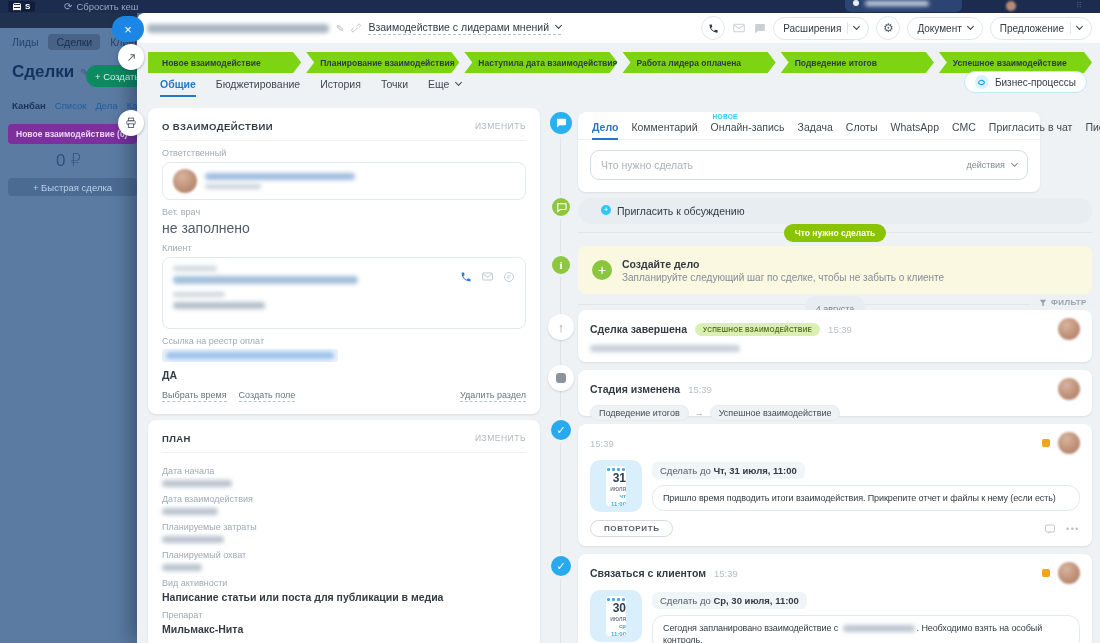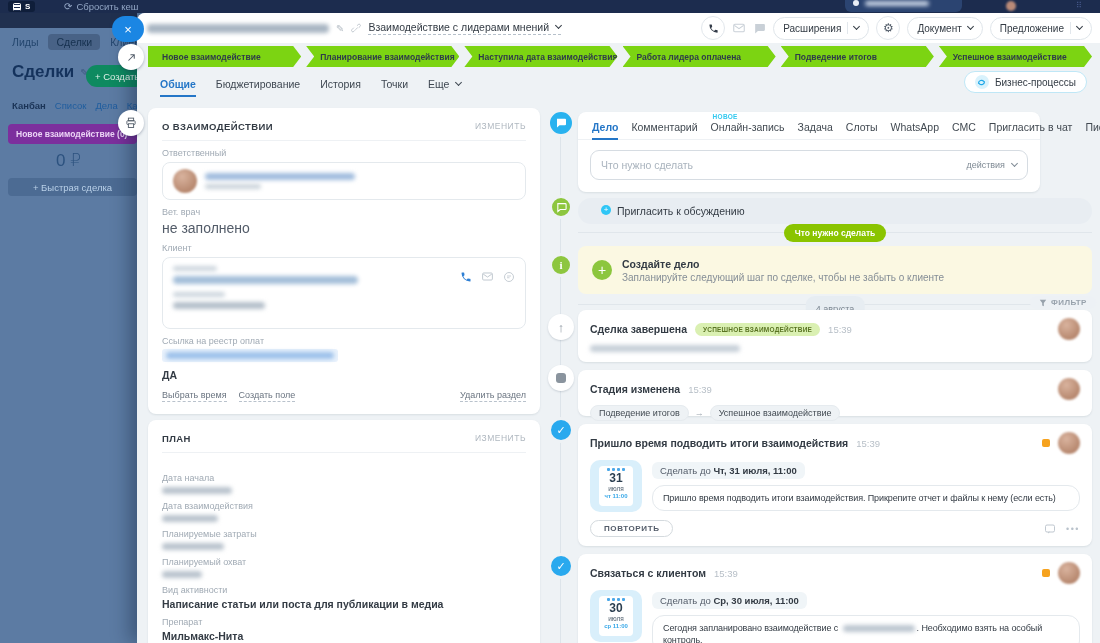--- a/index.html
+++ b/index.html
@@ -27,21 +27,21 @@
   .ltab.active{color:#2476c7;box-shadow:inset 0 -2px 0 #2476c7;font-weight:bold}
   .rtab{font-size:10.5px;color:#424a52;height:28px;line-height:30px;white-space:nowrap;position:relative}
   .rtab.active{color:#2476c7;box-shadow:inset 0 -2px 0 #2476c7;font-weight:bold}
   .ricon{position:absolute;border-radius:50%;display:flex;align-items:center;justify-content:center;color:#fff}
   .tl-avatar{width:22px;height:22px;border-radius:50%;background:radial-gradient(circle at 38% 32%,#d9b39e,#b7886f 70%);filter:blur(1.2px);flex:0 0 auto}
   .etitle{font-size:10.5px;font-weight:bold;color:#333b44;white-space:nowrap}
   .etime{font-size:9.5px;color:#b7bfc7}
   .stpill{background:#eef2f5;border:1px solid #e6ebef;border-radius:10px;padding:2px 8px;font-size:9px;color:#424a52;white-space:nowrap}
   .orange-sq{width:8px;height:8px;border-radius:2px;background:#f6a21e;flex:0 0 auto}
   .cal{width:52px;height:52px;background:#d9effb;border-radius:10px;display:flex;align-items:center;justify-content:center;flex:0 0 auto}
-  .cal-in{width:34px;height:40px;background:#fff;border-radius:4px;text-align:center;overflow:hidden}
+  .cal-in{width:20px;height:40px;background:#fff;border-radius:4px;text-align:right;overflow:hidden}
   .cal-dots{display:flex;gap:2px;justify-content:center;margin-top:2px}
   .cal-dots i{width:3px;height:3px;background:#4aa7e8;border-radius:1px}
   .cal-day{font-size:12px;font-weight:bold;color:#2b3e4f;line-height:13px;margin-top:1px}
   .cal-mon{font-size:6.5px;color:#536270;line-height:7px}
   .cal-wd{font-size:6px;color:#38a8e8;font-weight:bold;line-height:8px;filter:blur(.4px)}
   .due-chip{display:inline-block;background:#f0f5f8;border-radius:6px;padding:3px 8px;font-size:9.5px;color:#535c69;white-space:nowrap}
   .bubble{border:1px solid #e4e9ed;border-radius:12px;padding:6px 10px;font-size:9px;letter-spacing:-.1px;color:#333b44;line-height:1.35}
   .repeat-btn{border:1px solid #d4dade;border-radius:13px;padding:3px 13px;font-size:8px;font-weight:bold;letter-spacing:.6px;color:#535c69;background:#fff}
   svg{display:block}
 </style>
@@ -141,21 +141,21 @@
           <span class="chev" style="margin-left:0"></span>
         </span>
         <span class="hbtn">
           <span>Предложение</span>
           <span class="hsep"></span>
           <span class="chev" style="margin-left:0"></span>
         </span>
       </div>
     </div>
 
-    <div class="abs flex" style="left:11px;top:33px;width:944px;gap:5px">
+    <div class="abs flex" style="left:11px;top:39px;width:944px;gap:5px">
       <div class="stage first">Новое взаимодействие</div>
       <div class="stage">Планирование взаимодействия</div>
       <div class="stage">Наступила дата взаимодействия</div>
       <div class="stage">Работа лидера оплачена</div>
       <div class="stage">Подведение итогов</div>
       <div class="stage">Успешное взаимодействие</div>
     </div>
 
     <div class="abs flex" style="left:23px;top:58px;gap:20px">
       <span class="ltab active">Общие</span>
@@ -243,21 +243,21 @@
     </div>
 
     <div class="card" style="left:11px;top:407px;width:392px;height:240px;padding:10px 14px;overflow:hidden">
       <div class="flex" style="height:16px">
         <span class="sect-title">ПЛАН</span>
         <span class="sp"></span>
         <span class="sect-edit">ИЗМЕНИТЬ</span>
       </div>
       <div style="height:1px;background:#eef1f4;margin-top:6px"></div>
 
-      <div class="lbl" style="margin-top:20px">Дата начала</div>
+      <div class="lbl" style="margin-top:13px">Дата начала</div>
       <span class="blob" style="width:70px;height:7px;background:#b9c3cd;display:block;margin-top:4px"></span>
 
       <div class="lbl" style="margin-top:7px">Дата взаимодействия</div>
       <span class="blob" style="width:56px;height:7px;background:#b9c3cd;display:block;margin-top:4px"></span>
 
       <div class="lbl" style="margin-top:7px">Планируемые затраты</div>
       <span class="blob" style="width:62px;height:7px;background:#b9c3cd;display:block;margin-top:4px"></span>
 
       <div class="lbl" style="margin-top:7px">Планируемый охват</div>
       <span class="blob" style="width:40px;height:7px;background:#b9c3cd;display:block;margin-top:4px"></span>
@@ -369,21 +369,20 @@
       </div>
       <div class="flex" style="gap:6px;margin-top:5px">
         <span class="stpill">Подведение итогов</span>
         <span style="font-size:9px;color:#9aa3ad">→</span>
         <span class="stpill">Успешное взаимодействие</span>
       </div>
     </div>
 
     <div class="card" style="left:441px;top:411px;width:514px;height:122px;padding:8px 12px">
       <div class="flex" style="gap:8px">
-        <span class="etitle">Пришло время подводить итоги взаимодействия</span>
         <span class="etime">15:39</span>
         <span class="sp"></span>
         <span class="orange-sq"></span>
         <span class="tl-avatar"></span>
       </div>
       <div style="display:flex;gap:10px;margin-top:6px">
         <span class="cal">
           <span class="cal-in">
             <span class="cal-dots">
                 <i></i>

